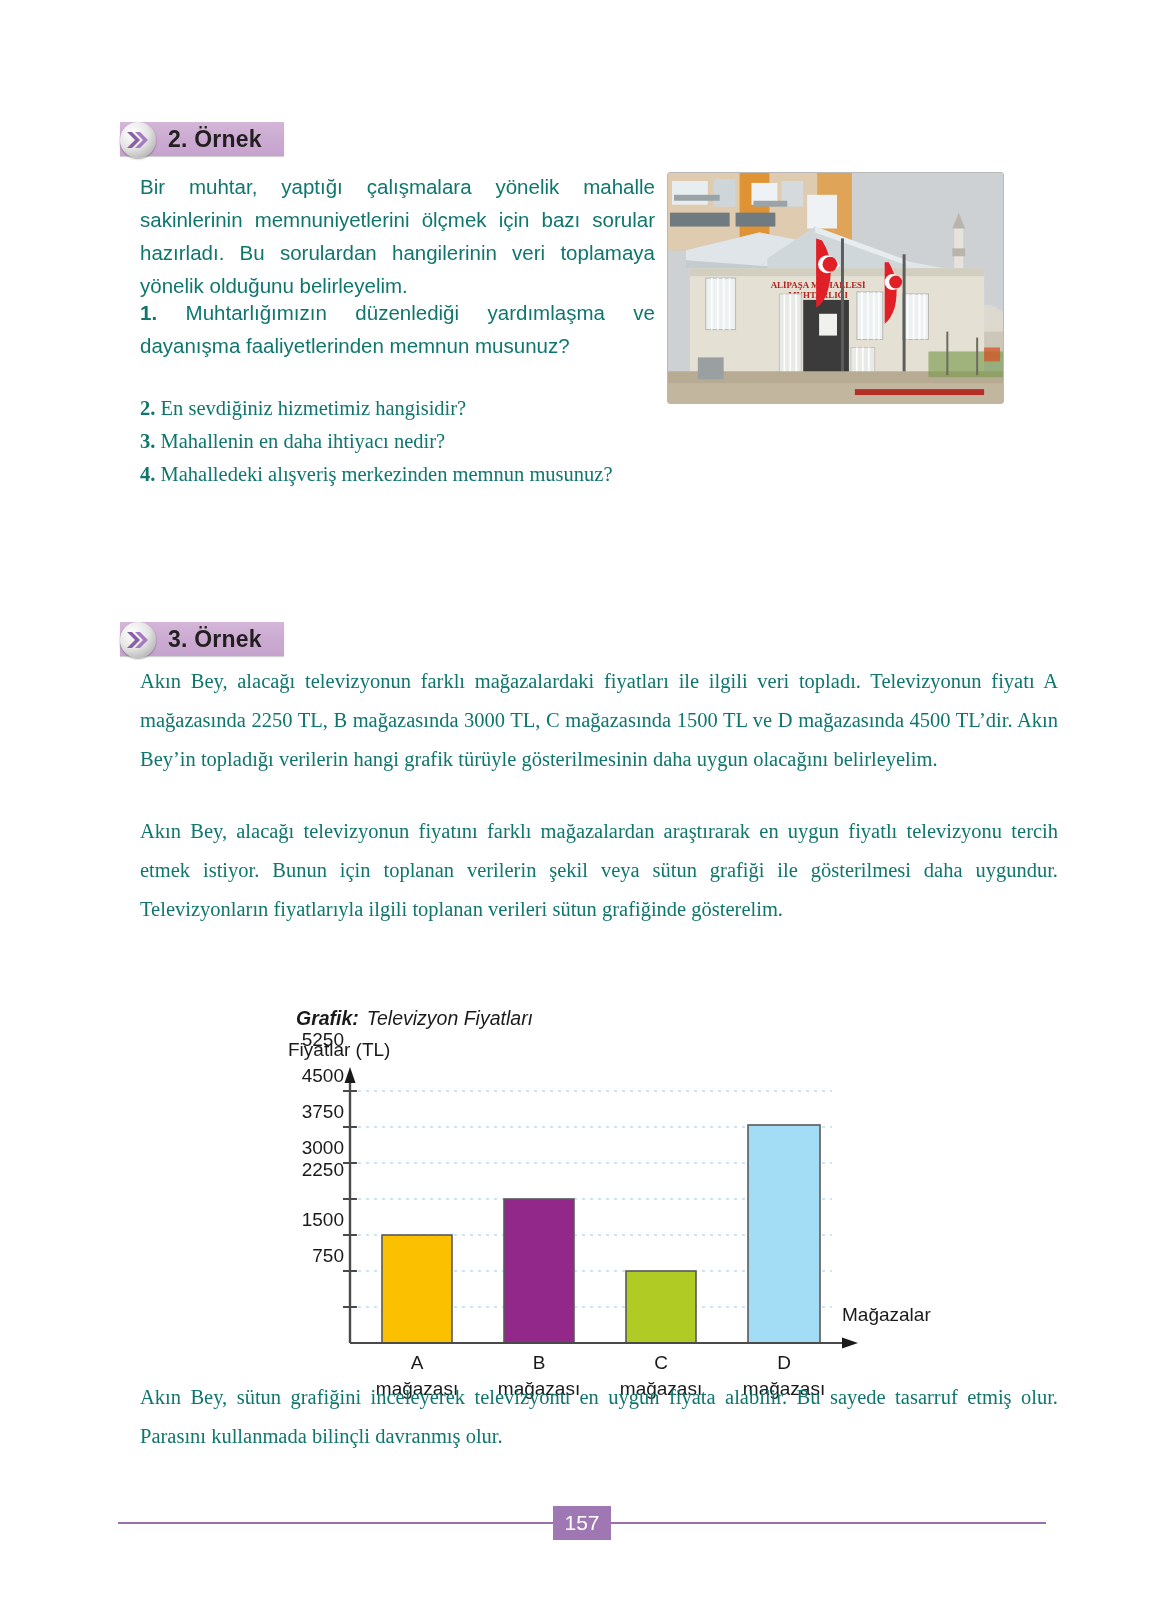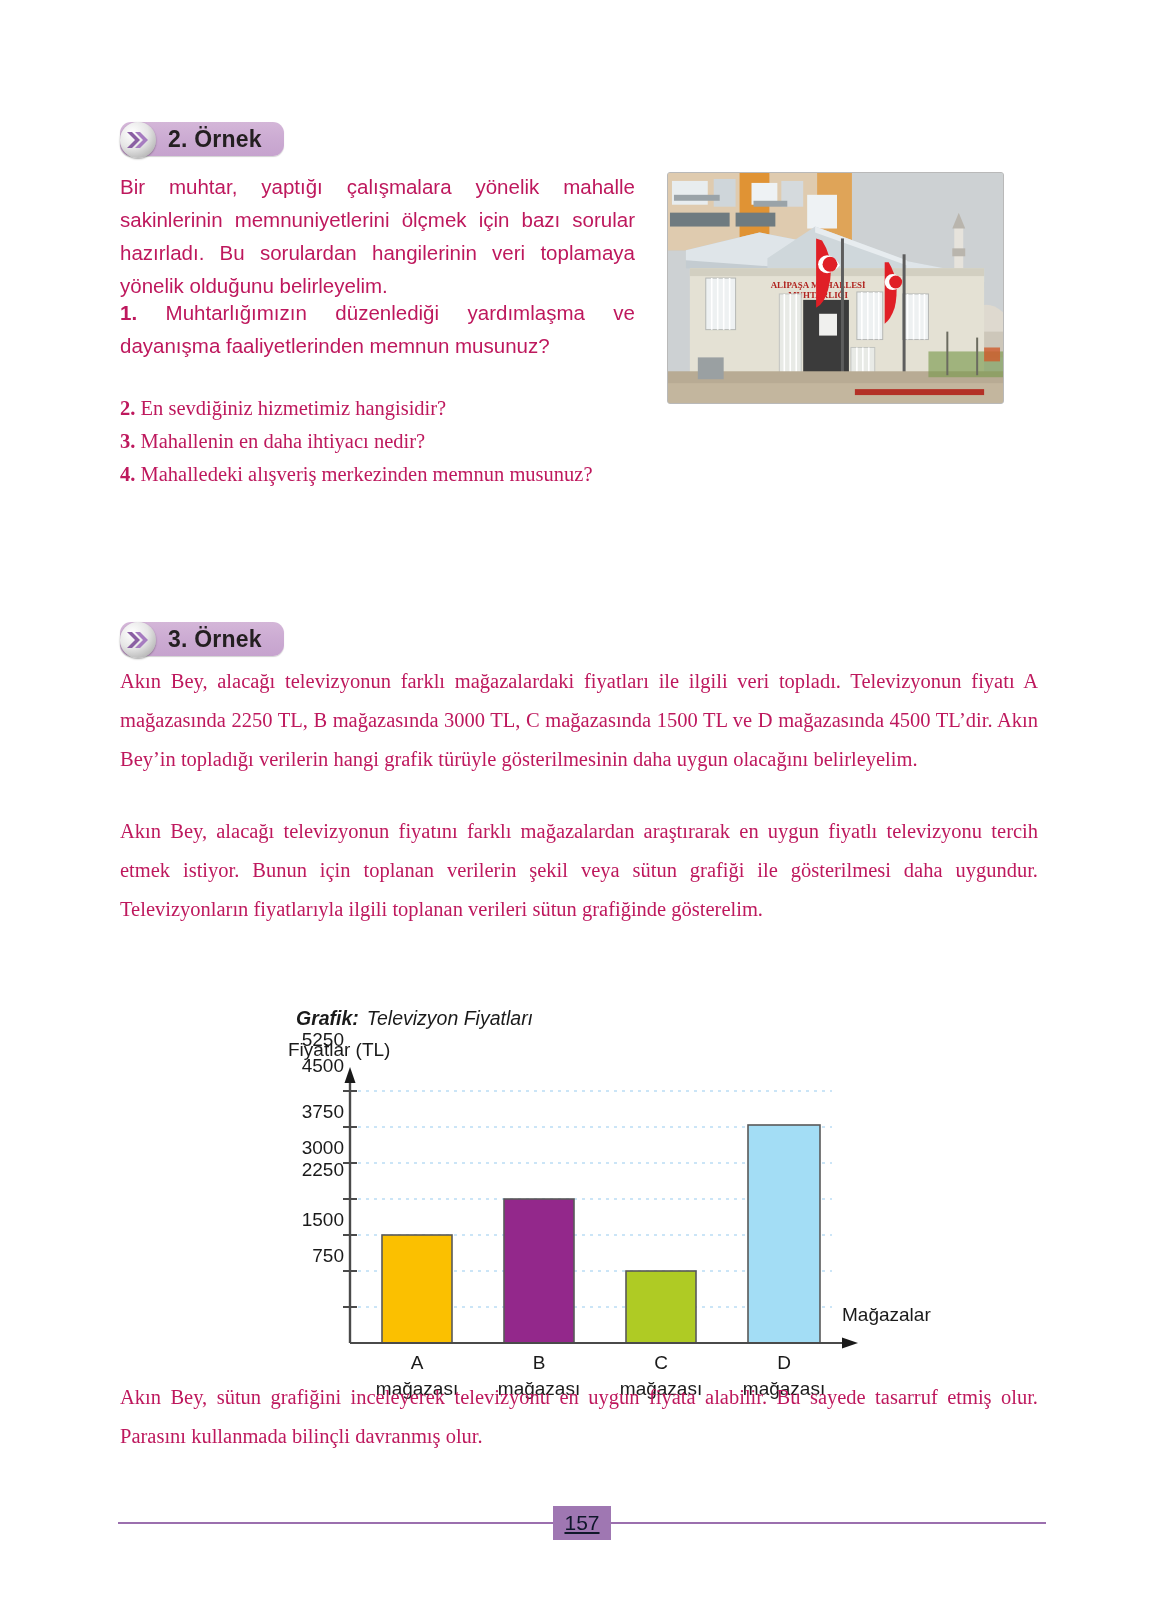--- a/index.html
+++ b/index.html
@@ -28,21 +28,21 @@
     align-items: center;
     height: 34px;
   }
   .ornek-pill {
     position: relative;
     display: flex;
     align-items: center;
     height: 34px;
     padding: 0 22px 0 48px;
     background: linear-gradient(to bottom, #d4b6d8 0%, #cbaad2 55%, #c6a3ce 100%);
-    border-radius: 11px;
+    border-radius: 0;
     box-shadow: 0 1px 1px rgba(0,0,0,0.18);
   }
   .ornek-label {
     font-size: 23px;
     font-weight: bold;
     color: #231f20;
     letter-spacing: 0.2px;
     white-space: nowrap;
   }
   .chev-medal {
@@ -56,22 +56,23 @@
     align-items: center;
     justify-content: center;
   }
   .chev-medal svg { display: block; }
 
   
   .para {
     position: absolute;
     font-size: 20.5px;
     line-height: 33px;
-    color: #be185d;
+    color: #0f766e;
     text-align: justify;
+    margin-left: 20px;
   }
   .para.narrow { width: 515px; }
   .para.wide   { width: 918px; font-family: Liberation Serif, serif; }
   .para b { font-weight: bold; }
   .nojust { text-align: left; }
 
   
   .photo {
     position: absolute;
     left: 667px; top: 172px;
@@ -122,25 +123,24 @@
     position: absolute; left: 0; top: 16px; width: 928px; height: 1.5px;
     background: #9b6fae;
   }
   .page-num {
     position: absolute;
     left: 50%; top: 0;
     transform: translateX(-50%);
     min-width: 58px;
     height: 34px;
     background: #9f77b2;
-    color: #0f172a;
+    color: #ffffff;
     font-size: 21px;
     display: flex; align-items: center; justify-content: center;
     padding: 0 10px;
-    text-decoration: underline;
   }
 </style>
 </head>
 <body>
 
 <div class="page">
 
   <div class="ornek-badge" style="left:120px; top:122px;">
     <div class="ornek-pill">
       <span class="ornek-label">2. Örnek</span>
@@ -294,21 +294,21 @@
   <div class="chart-wrap">
 
     <div class="chart-title">
       <span class="lbl">Grafik:</span><span class="val">Televizyon Fiyatları</span>
     </div>
 
     <div class="yaxis-name">Fiyatlar (TL)</div>
     <div class="xaxis-name">Mağazalar</div>
 
     <div class="ytick" style="left:0px;  top:22px;">5250</div>
-    <div class="ytick" style="left:0px;  top:48px;">4500</div>
+    <div class="ytick" style="left:0px;  top:58px;">4500</div>
     <div class="ytick" style="left:0px;  top:94px;">3750</div>
     <div class="ytick" style="left:0px;  top:130px;">3000</div>
     <div class="ytick" style="left:0px;  top:152px;">2250</div>
     <div class="ytick" style="left:0px;  top:202px;">1500</div>
     <div class="ytick" style="left:0px;  top:238px;">750</div>
 
     <div class="plot">
       <svg width="680" height="320" viewBox="0 0 680 320" aria-hidden="true">
 
         <g stroke="#BBDDF5" stroke-width="1.6" stroke-dasharray="3,5">

